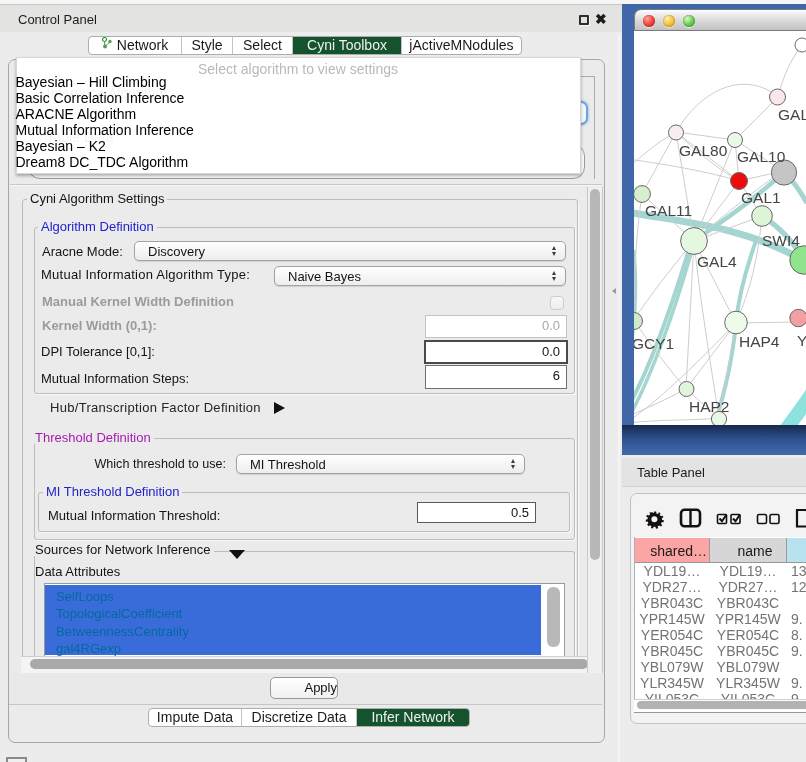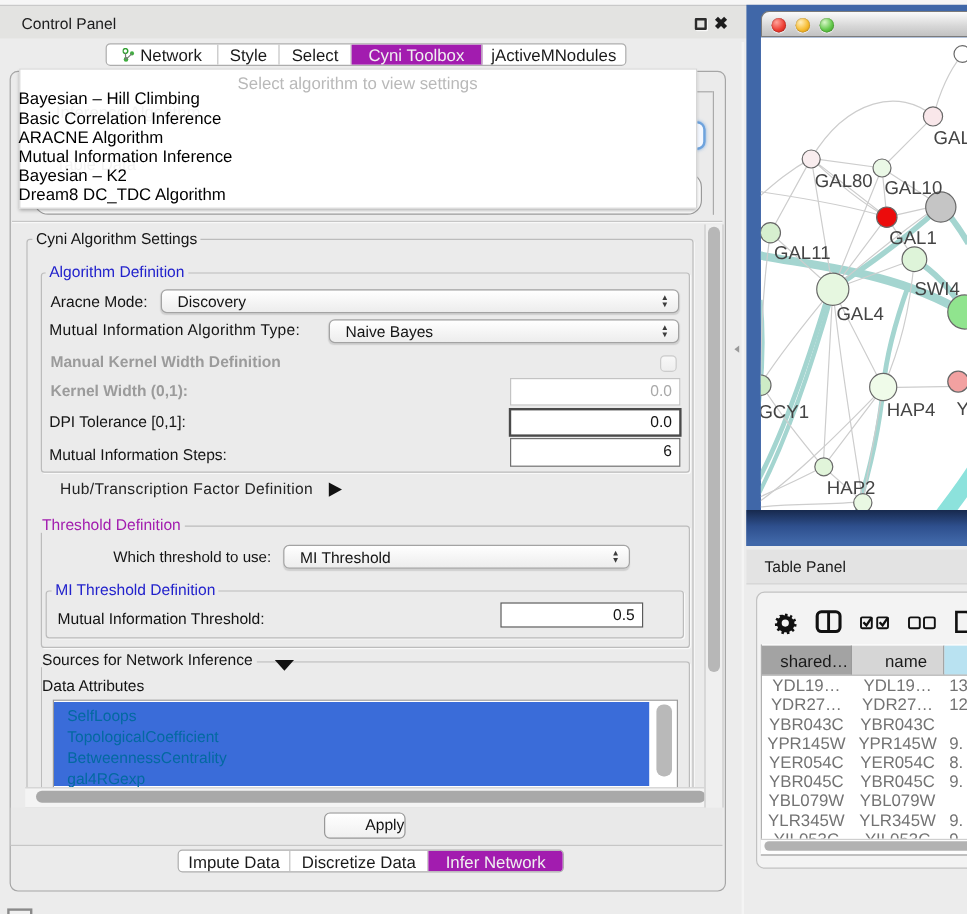--- a/index.html
+++ b/index.html
@@ -8,23 +8,23 @@
 .glbl{position:absolute;font-size:13px;color:#9b9b9b;white-space:nowrap;font-weight:bold}
 .grp{position:absolute;border:1px solid #bcbcbc;border-radius:3px;box-shadow:1px 1px 0 rgba(255,255,255,.7)}
 .gtit{position:absolute;font-size:13px;white-space:nowrap;background:#ebebeb;padding:0 3px;line-height:13px}
 .combo{position:absolute;height:18px;background:linear-gradient(#ffffff,#f2f2f2 70%,#ededed);border:1px solid #a3a3a3;border-radius:5px;box-shadow:0 1px 1px rgba(0,0,0,.12)}
 .combo .ct{position:absolute;left:13px;top:2px;font-size:13px;color:#141414;white-space:nowrap}
 .spin{position:absolute;right:7px;top:3px;width:6px;height:12px}
 .spin:before{content:"";position:absolute;left:0;top:1px;border-left:2.8px solid transparent;border-right:2.8px solid transparent;border-bottom:4px solid #3c3c3c}
 .spin:after{content:"";position:absolute;left:0;bottom:1px;border-left:2.8px solid transparent;border-right:2.8px solid transparent;border-top:4px solid #3c3c3c}
 .fld{position:absolute;background:#fff;font-size:13px;color:#141414;text-align:right;line-height:20px;padding-right:6px}
 .seg{position:absolute;display:flex;background:#fff;border:1px solid #adadad;border-radius:4px;overflow:hidden;font-size:14px;color:#1a1a1a}
-.seg>div{display:flex;align-items:center;justify-content:center;border-right:1px solid #c3c3c3;white-space:nowrap}
+.seg>div{display:flex;justify-content:center;border-right:1px solid #c3c3c3;white-space:nowrap}
 .seg>div:last-child{border-right:none}
-.seg>div.sel{background:#a21caf;color:#f0f0f0}
+.seg>div.sel{background:#14532d;color:#f0f0f0}
 </style></head>
 <body>
 
 <div class="abs" style="left:0;top:0;width:806px;height:4px;background:#f6f6f6;border-bottom:1px solid #c9c9c9"></div>
 
 <div class="abs" style="left:0;top:5px;width:622px;height:27px;background:#e3e3e1"></div>
 <div class="abs" style="left:18px;top:12px;font-size:13px;color:#1c1c1c">Control Panel</div>
 <div class="abs" style="left:579px;top:15px;width:5.5px;height:5.5px;border:2px solid #2c2c2c;border-radius:1px;box-shadow:1px 1px 0 rgba(255,255,255,.8)"></div>
 <div class="abs" style="left:595px;top:11px;font-size:14px;font-weight:bold;color:#1c1c1c">✖</div>
 
@@ -225,21 +225,21 @@
 <path d="M79.5 13.5 L82 16.2 L86.5 9.5" stroke-width="2"></path>
 <path d="M93 13.5 L95.5 16.2 L100 9.5" stroke-width="2"></path>
 <rect x="117.5" y="9.5" width="9" height="9" rx="1.5"></rect>
 <rect x="130" y="9.5" width="9" height="9" rx="1.5"></rect>
 </g>
 <path d="M157 5 h9 l5 5 v11.5 h-14 z" fill="none" stroke="#111" stroke-width="2.2"></path>
 </svg>
 
 <div class="abs" style="left:634px;top:537px;width:172px;height:174px;background:#fff;border-left:1px solid #b0b0b0"></div>
 <div class="abs" style="left:635px;top:538px;width:171px;height:24px;border-bottom:1px solid #989898">
-  <div class="abs" style="left:0;top:0;width:74px;height:24px;background:#a3a3a3;border-right:1px solid #9a9a9a;text-align:right;line-height:26px;font-size:14px;color:#1a1a1a"><span style="padding-right:2px">shared…</span></div>
+  <div class="abs" style="left:0;top:0;width:74px;height:24px;background:#fca5a5;border-right:1px solid #9a9a9a;text-align:right;line-height:26px;font-size:14px;color:#1a1a1a"><span style="padding-right:2px">shared…</span></div>
   <div class="abs" style="left:75px;top:0;width:76px;height:24px;background:#d6d6d6;border-right:1px solid #9a9a9a;text-align:center;line-height:26px;font-size:14px;color:#1a1a1a"><span style="padding-left:14px">name</span></div>
   <div class="abs" style="left:152px;top:0;width:19px;height:24px;background:#b9e2f1;overflow:hidden"></div>
 </div>
 <div class="abs" style="left:635px;top:563px;width:171px;height:136px;overflow:hidden;font-size:14px;color:#737373">
   <div class="abs" style="left:0;top:0;width:74px;text-align:center;line-height:16px">YDL19…<br>YDR27…<br>YBR043C<br>YPR145W<br>YER054C<br>YBR045C<br>YBL079W<br>YLR345W<br>YIL053C</div>
   <div class="abs" style="left:75px;top:0;width:76px;text-align:center;line-height:16px">YDL19…<br>YDR27…<br>YBR043C<br>YPR145W<br>YER054C<br>YBR045C<br>YBL079W<br>YLR345W<br>YIL053C</div>
   <div class="abs" style="left:156px;top:0;width:40px;text-align:left;line-height:16px">13<br>12<br>&nbsp;<br>9.<br>8.<br>9.<br>&nbsp;<br>9.<br>9.</div>
 </div>
 <div class="abs" style="left:634px;top:699px;width:172px;height:12px;background:#fdfdfd;border-top:1px solid #cfcfcf;border-bottom:1px solid #989898"></div>
 <div class="abs" style="left:637px;top:701px;width:175px;height:8px;background:#b2b2b2;border-radius:4px"></div>

